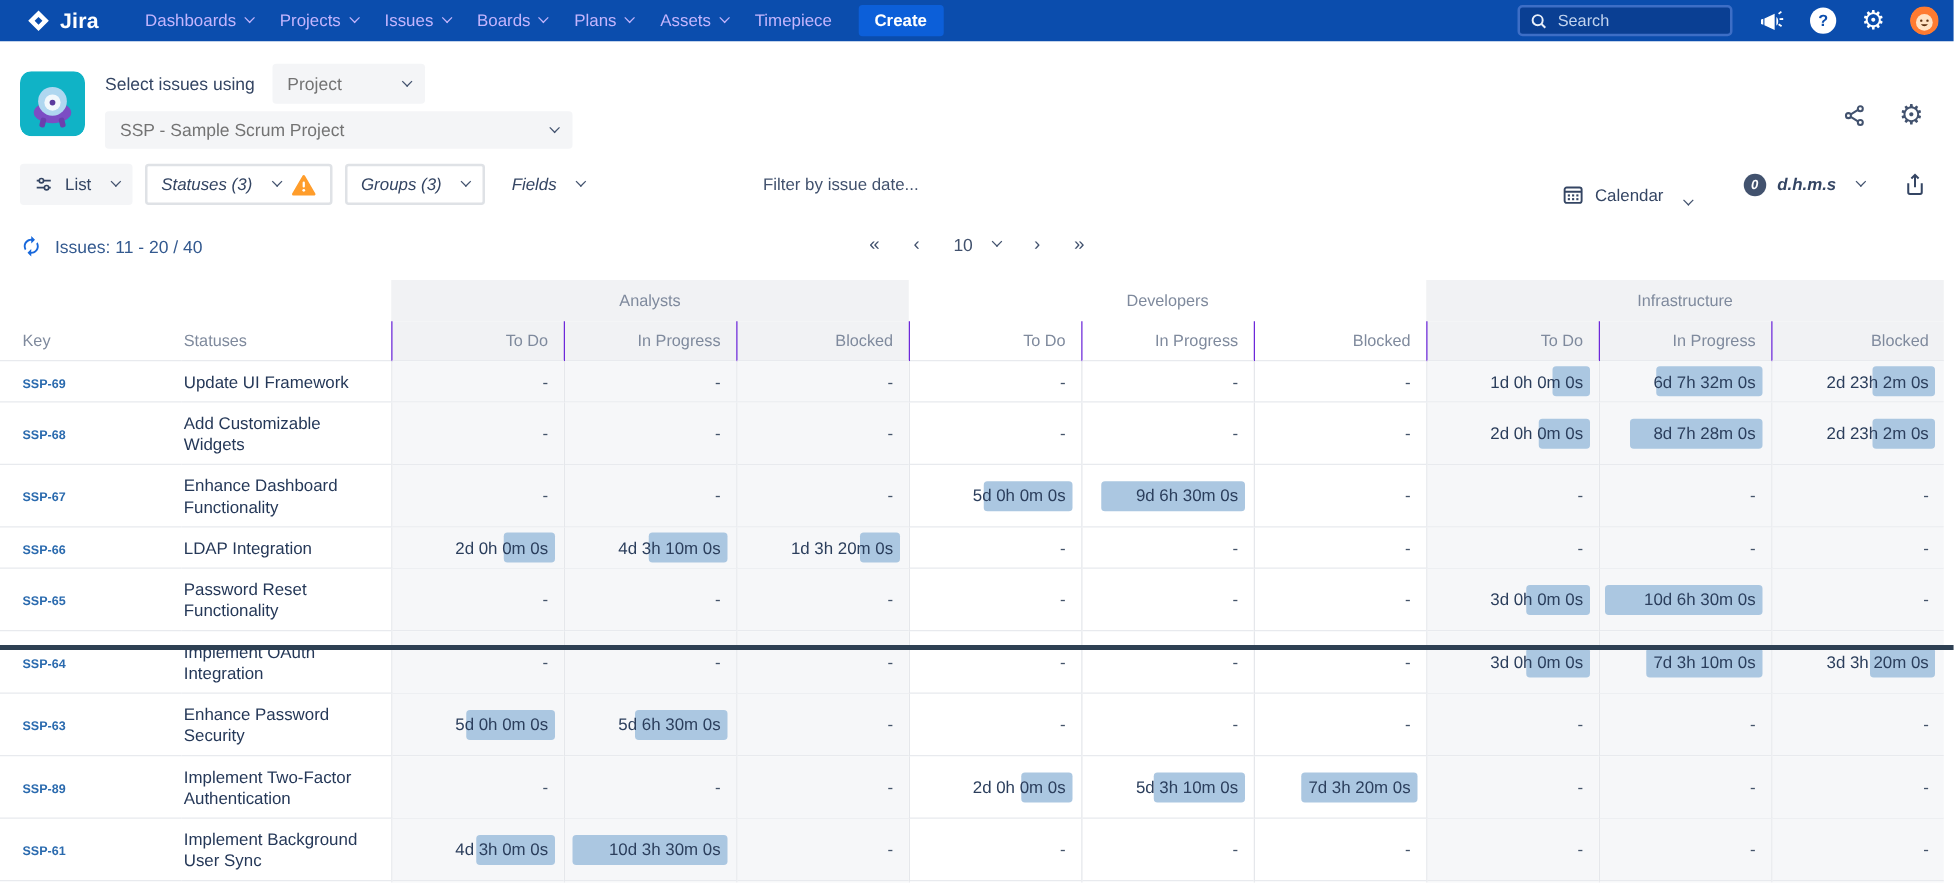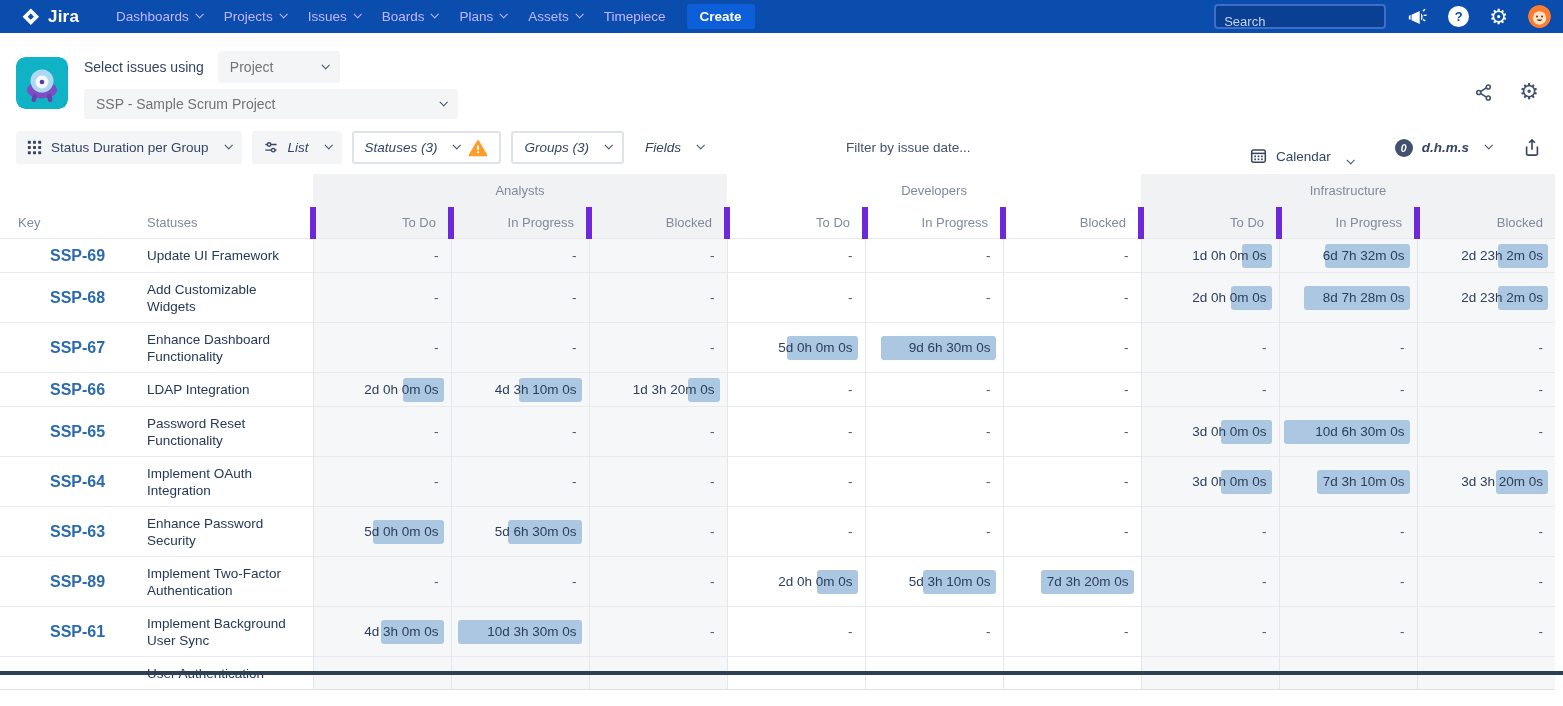--- a/index.html
+++ b/index.html
@@ -1,28 +1,28 @@
 <!DOCTYPE html>
 <html><head>
 <meta charset="utf-8">
 <style>
   * { box-sizing: border-box; margin: 0; padding: 0; }
   html,body { width:1563px; height:706px; overflow:hidden; background:#fff;
     font-family:"Liberation Sans", sans-serif; color:#344563; }
-  .page { width:1563px; height:675px; display:flex; flex-direction:column; position:relative; background:#fff; }
+  .page { width:1563px; height:520px; display:flex; flex-direction:column; position:relative; background:#fff; }
 
   
   .topnav { height:33px; background:#0B4DAD; display:flex; align-items:center; padding:0 12px; flex:0 0 auto; }
   .logo { display:flex; align-items:center; gap:6px; margin:0 26px 0 8px; }
   .logo-text { color:#fff; font-size:17px; font-weight:600; letter-spacing:.2px; }
   .nav-item { color:#c4b5fd; font-size:13.5px; padding:0 11px; height:33px; display:inline-flex; align-items:center; cursor:pointer; white-space:nowrap; }
   .chev { display:inline-block; width:6px; height:6px; border-right:1.6px solid currentColor; border-bottom:1.6px solid currentColor; transform:rotate(45deg) translateY(-1px); margin-left:7px; margin-top:-3px; }
   .create-btn { background:#0C5FD9; color:#fff; font-size:13.5px; font-weight:600; border:none; border-radius:3px; padding:5px 13px; margin-left:10px; cursor:pointer; }
   .nav-right { margin-left:auto; display:flex; align-items:center; gap:20px; }
-  .searchbox { display:flex; gap:8px; width:172px; height:25px; background:#0A3F93; border:2px solid #3D6EC6; border-radius:4px; padding:0 8px;flex-direction:column; }
+  .searchbox { display:flex; align-items:center; gap:8px; width:172px; height:25px; background:#0A3F93; border:2px solid #3D6EC6; border-radius:4px; padding:0 8px; }
   .searchbox input { background:transparent; border:none; outline:none; color:#E8EFFA; font-size:13px; width:120px; font-family:inherit; }
   .searchbox input::placeholder { color:#C3D4EF; }
   .help-icon { width:21px; height:21px; border-radius:50%; background:#fff; color:#0B4DAD; font-weight:700; font-size:13px; display:flex; align-items:center; justify-content:center; }
   .gear-glyph { color:#fff; font-size:21px; line-height:1; }
   .avatar { width:23px; height:23px; border-radius:50%; overflow:hidden; }
 
   
   .apphead { padding:24px 16px 0 16px; display:flex; align-items:flex-start; gap:16px; height:92px; flex:0 0 auto; }
   .appicon { width:52px; height:52px; border-radius:9px; flex:0 0 auto; }
   .headcol { display:flex; flex-direction:column; gap:6px; }
@@ -59,24 +59,24 @@
   thead th { font-size:13px; color:#7F8A9D; padding:8px 12px 8px 0; }
   th.group-name { text-align:center; padding:9px 0; }
   th.colh { text-align:right; }
   th.keyh, th.sumh { text-align:left; padding-left:18px; color:#7F8A9D; }
   th.sumh { padding-left:2px; }
   .band { background:#F1F2F4; }
   .bandlite { background:#F6F7F9; }
   tbody td { border-top:1px solid #E8EAEE; font-size:13.5px; color:#2B3E5C; }
   tbody tr:last-child td { border-bottom:1px solid #DDE1E6; }
   td.keycell { padding:7.5px 0 7.5px 18px; }
-  td.keycell a { color:#2A6AAE; font-weight:600; text-decoration:none; font-size:16px; cursor:pointer;margin-left:32px; }
+  td.keycell a { color:#2A6AAE; font-weight:600; text-decoration:none; font-size:10px; cursor:pointer; }
   td.sumcell { padding:7.5px 14px 7.5px 2px; line-height:17px; color:#253858; }
   td.dur { position:relative; text-align:right; padding:7.5px 12px 7.5px 0; border-left:1px solid #E5E7EB; }
-  th.vline { border-left:6px solid #6d28d9; }
+  th.vline { border-left:1px solid #6d28d9; }
   .durbar { position:absolute; right:7px; top:50%; transform:translateY(-50%); height:24px; border-radius:3px; background:#ABC7E1; }
   .durval { position:relative; z-index:1; }
   .dash { color:#44546A; }
   .bottomstrip { position:absolute; left:0; bottom:0; width:100%; height:4px; background:#2E4053; }
   svg { display:block; }
 </style>
 </head>
 <body>
 
 <div class="page">
@@ -170,37 +170,20 @@
             <circle cx="5" cy="10" r="2.1"></circle>
             <circle cx="15" cy="15.8" r="2.1"></circle>
           <path d="M7 9l6-3.8M7 11l6 3.8"></path>
         </g>
       </svg>
       <span class="gear-glyph" style="color:#42526E; font-size:22px;">⚙</span>
     </div>
   </div>
 
   <div class="toolbar">
-    <div class="tbtn tbtn-gray">
-      <svg width="15" height="15" viewBox="0 0 18 18">
-        <g fill="#344563">
-          <rect x="1" y="1" width="3.6" height="3.6" rx="0.8"></rect>
-            <rect x="7.2" y="1" width="3.6" height="3.6" rx="0.8"></rect>
-            <rect x="13.4" y="1" width="3.6" height="3.6" rx="0.8"></rect>
-          <rect x="1" y="7.2" width="3.6" height="3.6" rx="0.8"></rect>
-            <rect x="7.2" y="7.2" width="3.6" height="3.6" rx="0.8"></rect>
-            <rect x="13.4" y="7.2" width="3.6" height="3.6" rx="0.8"></rect>
-          <rect x="1" y="13.4" width="3.6" height="3.6" rx="0.8"></rect>
-            <rect x="7.2" y="13.4" width="3.6" height="3.6" rx="0.8"></rect>
-            <rect x="13.4" y="13.4" width="3.6" height="3.6" rx="0.8"></rect>
-        </g>
-      </svg>
-      <span>Status Duration per Group</span>
-      <span class="chev"></span>
-    </div>
 
     <div class="tbtn tbtn-gray">
       <svg width="16" height="15" viewBox="0 0 20 20">
         <g stroke="#344563" stroke-width="1.8" fill="#F4F5F7">
           <path d="M2.5 6h15M2.5 13.5h15"></path>
           <circle cx="7.5" cy="6" r="2.3"></circle>
             <circle cx="13" cy="13.5" r="2.3"></circle>
         </g>
       </svg>
       <span>List</span>
@@ -253,20 +236,38 @@
       </div>
       <svg width="18" height="19" viewBox="0 0 20 21">
         <g fill="none" stroke="#344563" stroke-width="1.8">
           <path d="M10 13V2.5M6.8 5.2L10 2l3.2 3.2"></path>
           <path d="M4 9.5v8a1.5 1.5 0 0 0 1.5 1.5h9a1.5 1.5 0 0 0 1.5-1.5v-8"></path>
         </g>
       </svg>
     </div>
   </div>
 
+  <div class="pagerow">
+    <div class="issues-count">
+      <svg width="18" height="18" viewBox="0 0 24 24">
+        <path fill="#1868DB" d="M12 6v3l4-4-4-4v3c-4.42 0-8 3.58-8 8 0 1.57.46 3.03 1.24 4.26L6.7 14.8c-.45-.83-.7-1.79-.7-2.8 0-3.31 2.69-6 6-6zm6.76 1.74L17.3 9.2c.44.84.7 1.79.7 2.8 0 3.31-2.69 6-6 6v-3l-4 4 4 4v-3c4.42 0 8-3.58 8-8 0-1.57-.46-3.03-1.24-4.26z"></path>
+      </svg>
+      <span>Issues: 11 - 20 / 40</span>
+    </div>
+    <div class="pager">
+      <span class="pg-btn">«</span>
+      <span class="pg-btn">‹</span>
+      <span class="pg-size">
+        <span>10</span>
+        <span class="chev"></span>
+      </span>
+      <span class="pg-btn">›</span>
+      <span class="pg-btn">»</span>
+    </div>
+  </div>
 
   <div class="tablewrap">
     <table id="report-table">
         <colgroup>
           <col style="width: 145px;">
           <col style="width: 168px;">
           <col style="width: 138px;">
           <col style="width: 138px;">
           <col style="width: 138px;">
           <col style="width: 138px;">

